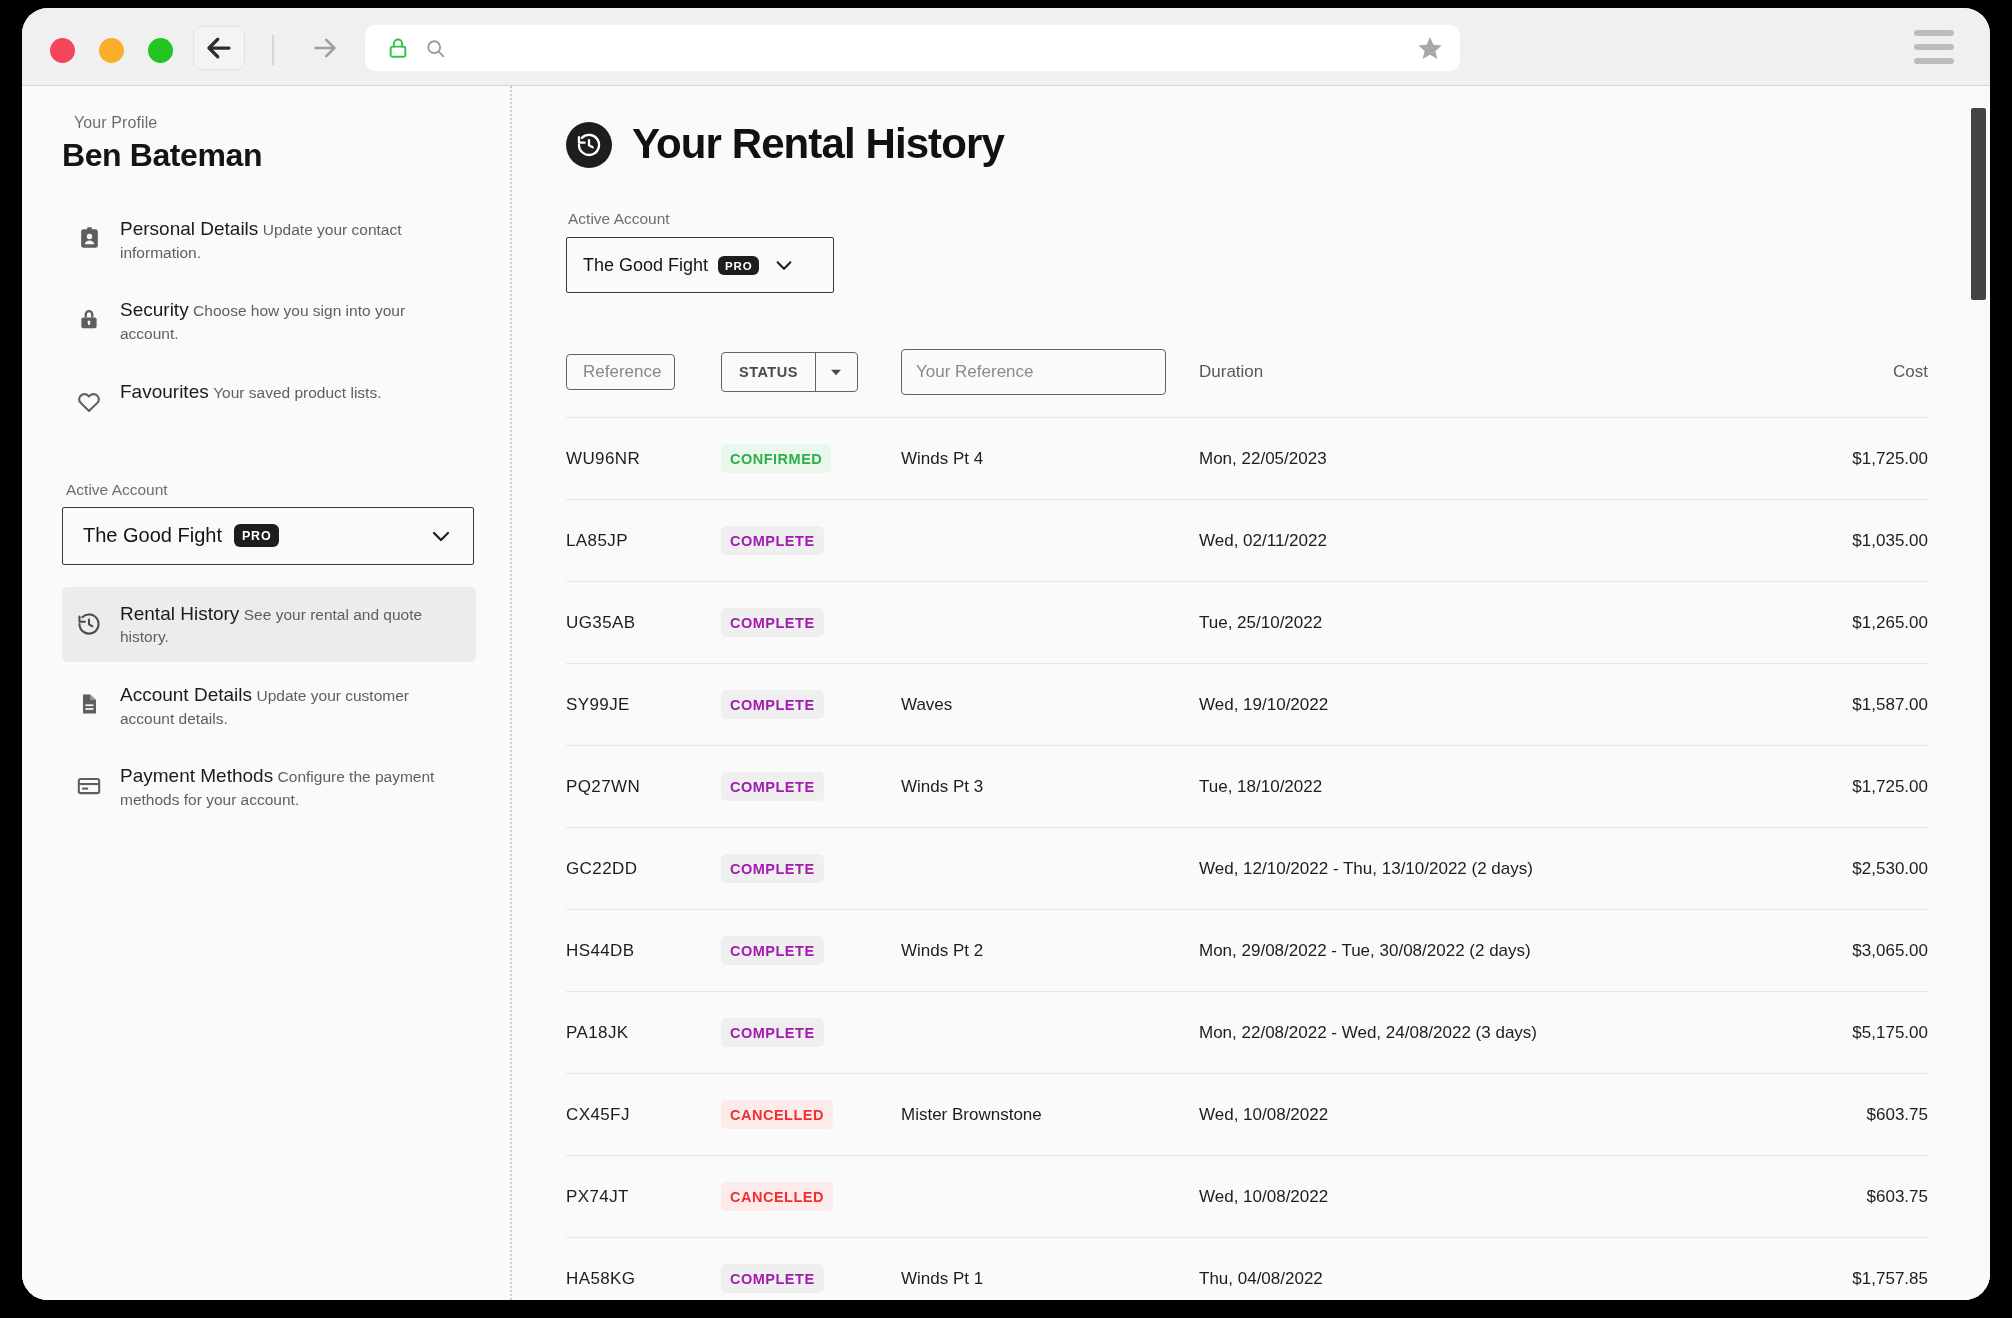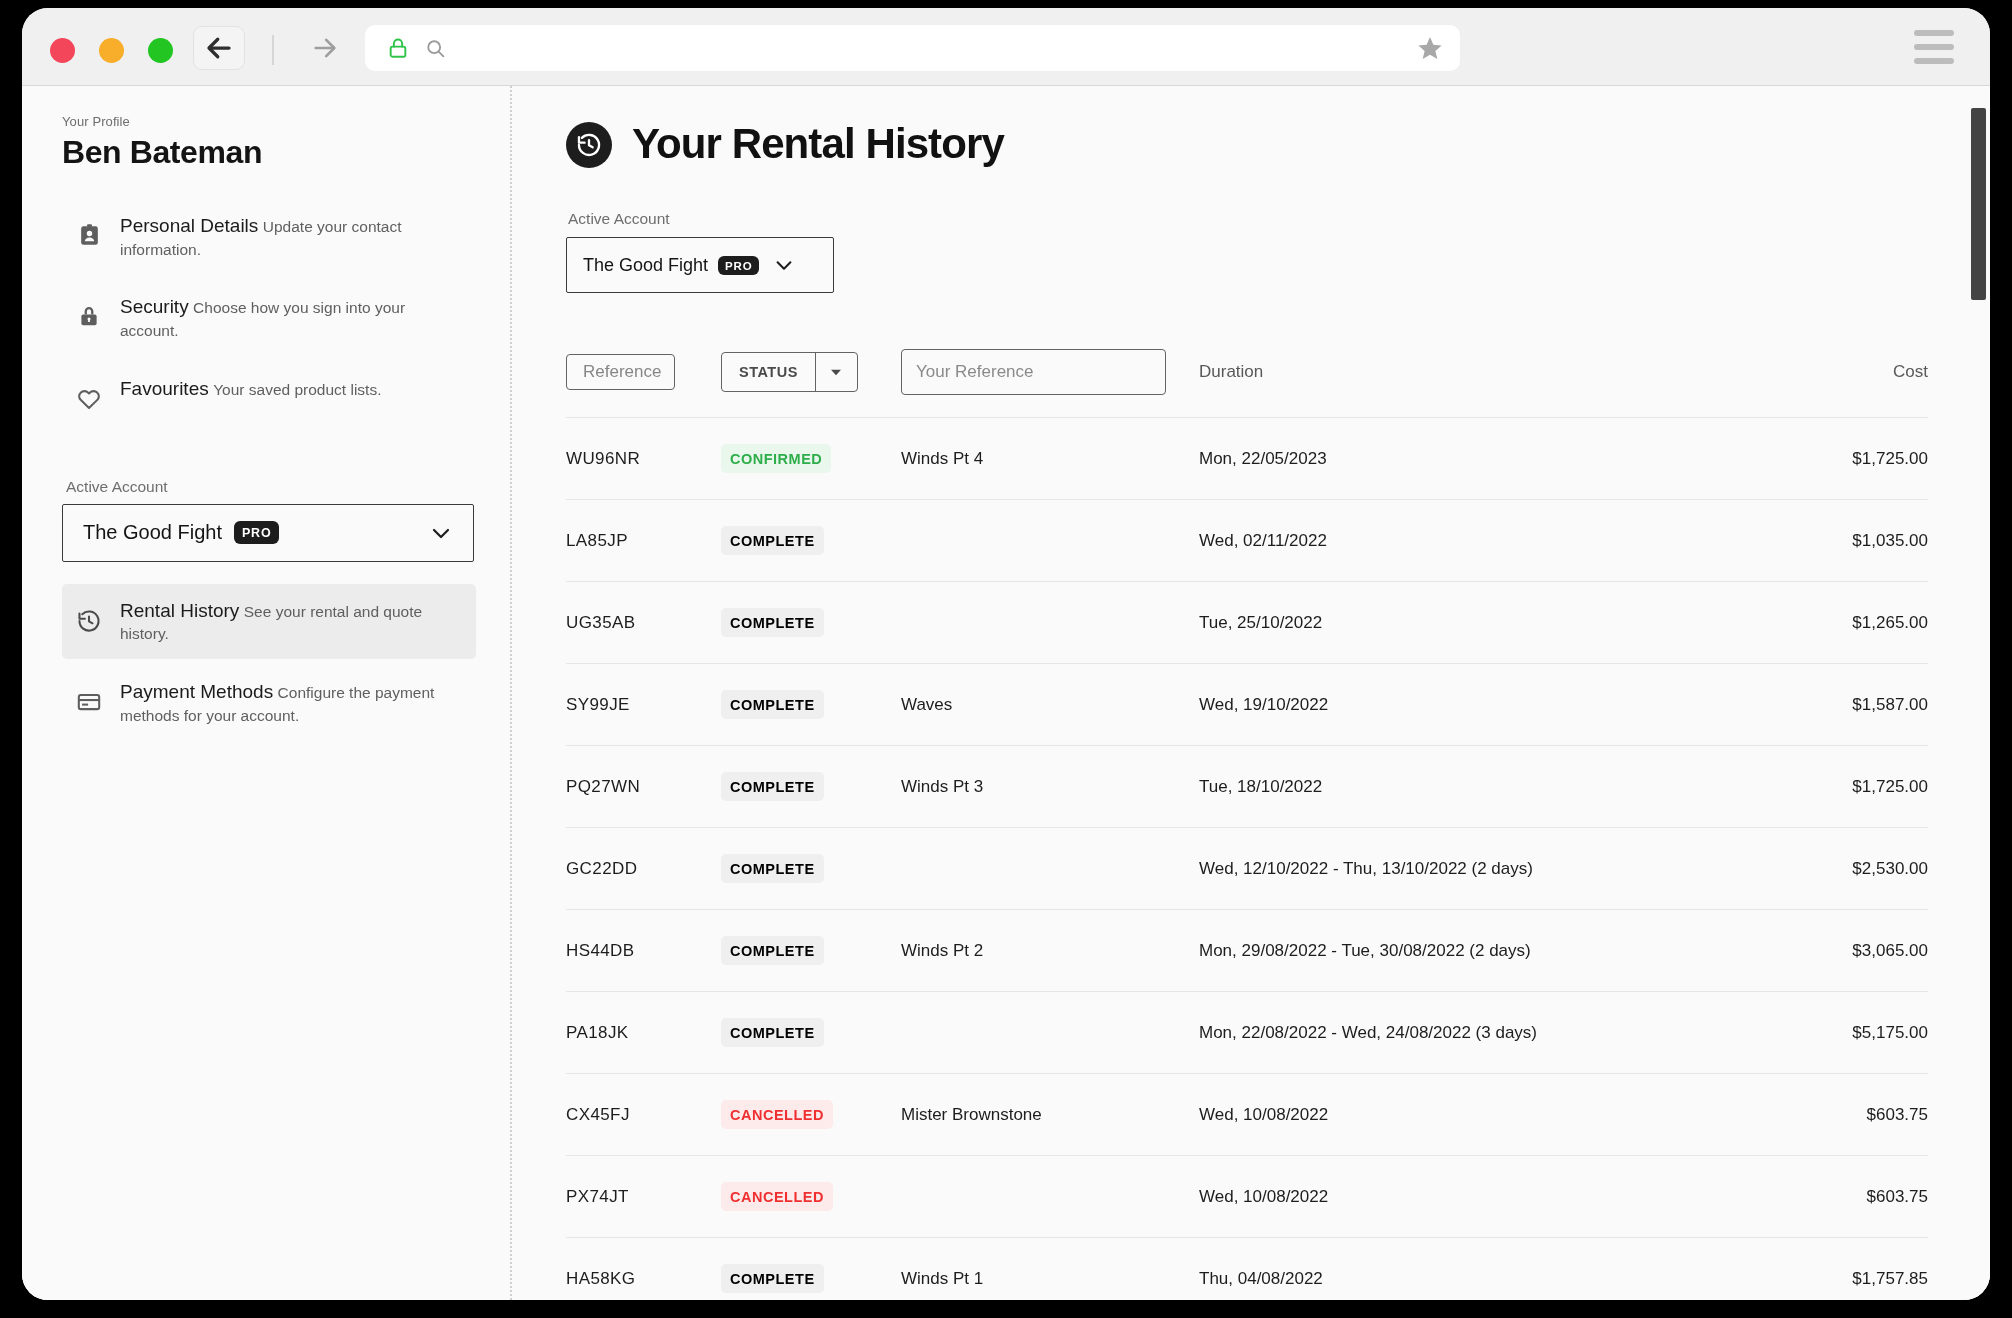--- a/index.html
+++ b/index.html
@@ -121,24 +121,25 @@
   
   #sidebar {
     width: 490px;
     flex: 0 0 490px;
     padding: 28px 34px 0 40px;
     border-right: 2px dotted #cfcfcf;
     background: #fafafa;
   }
 
   .profile-kicker {
-    font-size: 13px;
+    font-size: 16px;
     color: #6e6e6e;
     letter-spacing: .1px;
     margin-bottom: 5px;
+    margin-left: 12px;
   }
   .profile-name {
     font-size: 32px;
     font-weight: bold;
     color: #141414;
     letter-spacing: -.4px;
     margin-bottom: 28px;
   }
 
   .nav-list { display: flex; flex-direction: column; }
@@ -338,21 +339,21 @@
 
   .status-badge {
     display: inline-block;
     padding: 7px 9px 6px;
     border-radius: 5px;
     font-size: 14.5px;
     font-weight: bold;
     letter-spacing: .5px;
   }
   .status-badge.confirmed { color: #2eae4a; background: #e9f7ec; }
-  .status-badge.complete  { color: #000000; background: #efefef; }
+  .status-badge.complete  { color: #a21caf; background: #efefef; }
   .status-badge.cancelled { color: #f03030; background: #fdeaea; }
 
   
   #page-scrollbar-track {
     position: absolute;
     right: 0;
     top: 0;
     width: 20px;
     height: 100%;
     background: transparent;
@@ -498,20 +499,34 @@
               <polyline points="3.2,5 3.2,10 8.2,10"></polyline>
               <polyline points="12,7.8 12,12.3 15.2,14.1"></polyline>
             </svg>
           </span>
           <span class="nav-text">
             <span class="nav-title">Rental History</span>
             <span class="nav-desc">See your rental and quote history.</span>
           </span>
         </div>
 
+        <div class="nav-item">
+          <span class="nav-icon">
+            <svg width="24" height="24" viewBox="0 0 24 24" fill="#5e5e5e">
+              <path d="M6 2.4h7.2L19 8.1v13.5H6z"></path>
+              <polygon points="13.2,2.4 19,8.1 13.2,8.1" fill="#9a9a9a"></polygon>
+              <rect x="8.4" y="12.4" width="8" height="1.7" fill="#fafafa"></rect>
+              <rect x="8.4" y="16.1" width="8" height="1.7" fill="#fafafa"></rect>
+            </svg>
+          </span>
+          <span class="nav-text">
+            <span class="nav-title">Account Details</span>
+            <span class="nav-desc">Update your customer account details.</span>
+          </span>
+        </div>
 
         <div class="nav-item">
           <span class="nav-icon">
             <svg width="26" height="26" viewBox="0 0 24 24" fill="none" stroke="#5e5e5e" stroke-width="1.9" stroke-linejoin="round">
               <rect x="2.6" y="5.6" width="18.8" height="13" rx="1.8"></rect>
               <line x1="2.6" y1="10.2" x2="21.4" y2="10.2"></line>
               <line x1="5.6" y1="14.4" x2="11.2" y2="14.4"></line>
             </svg>
           </span>
           <span class="nav-text">

